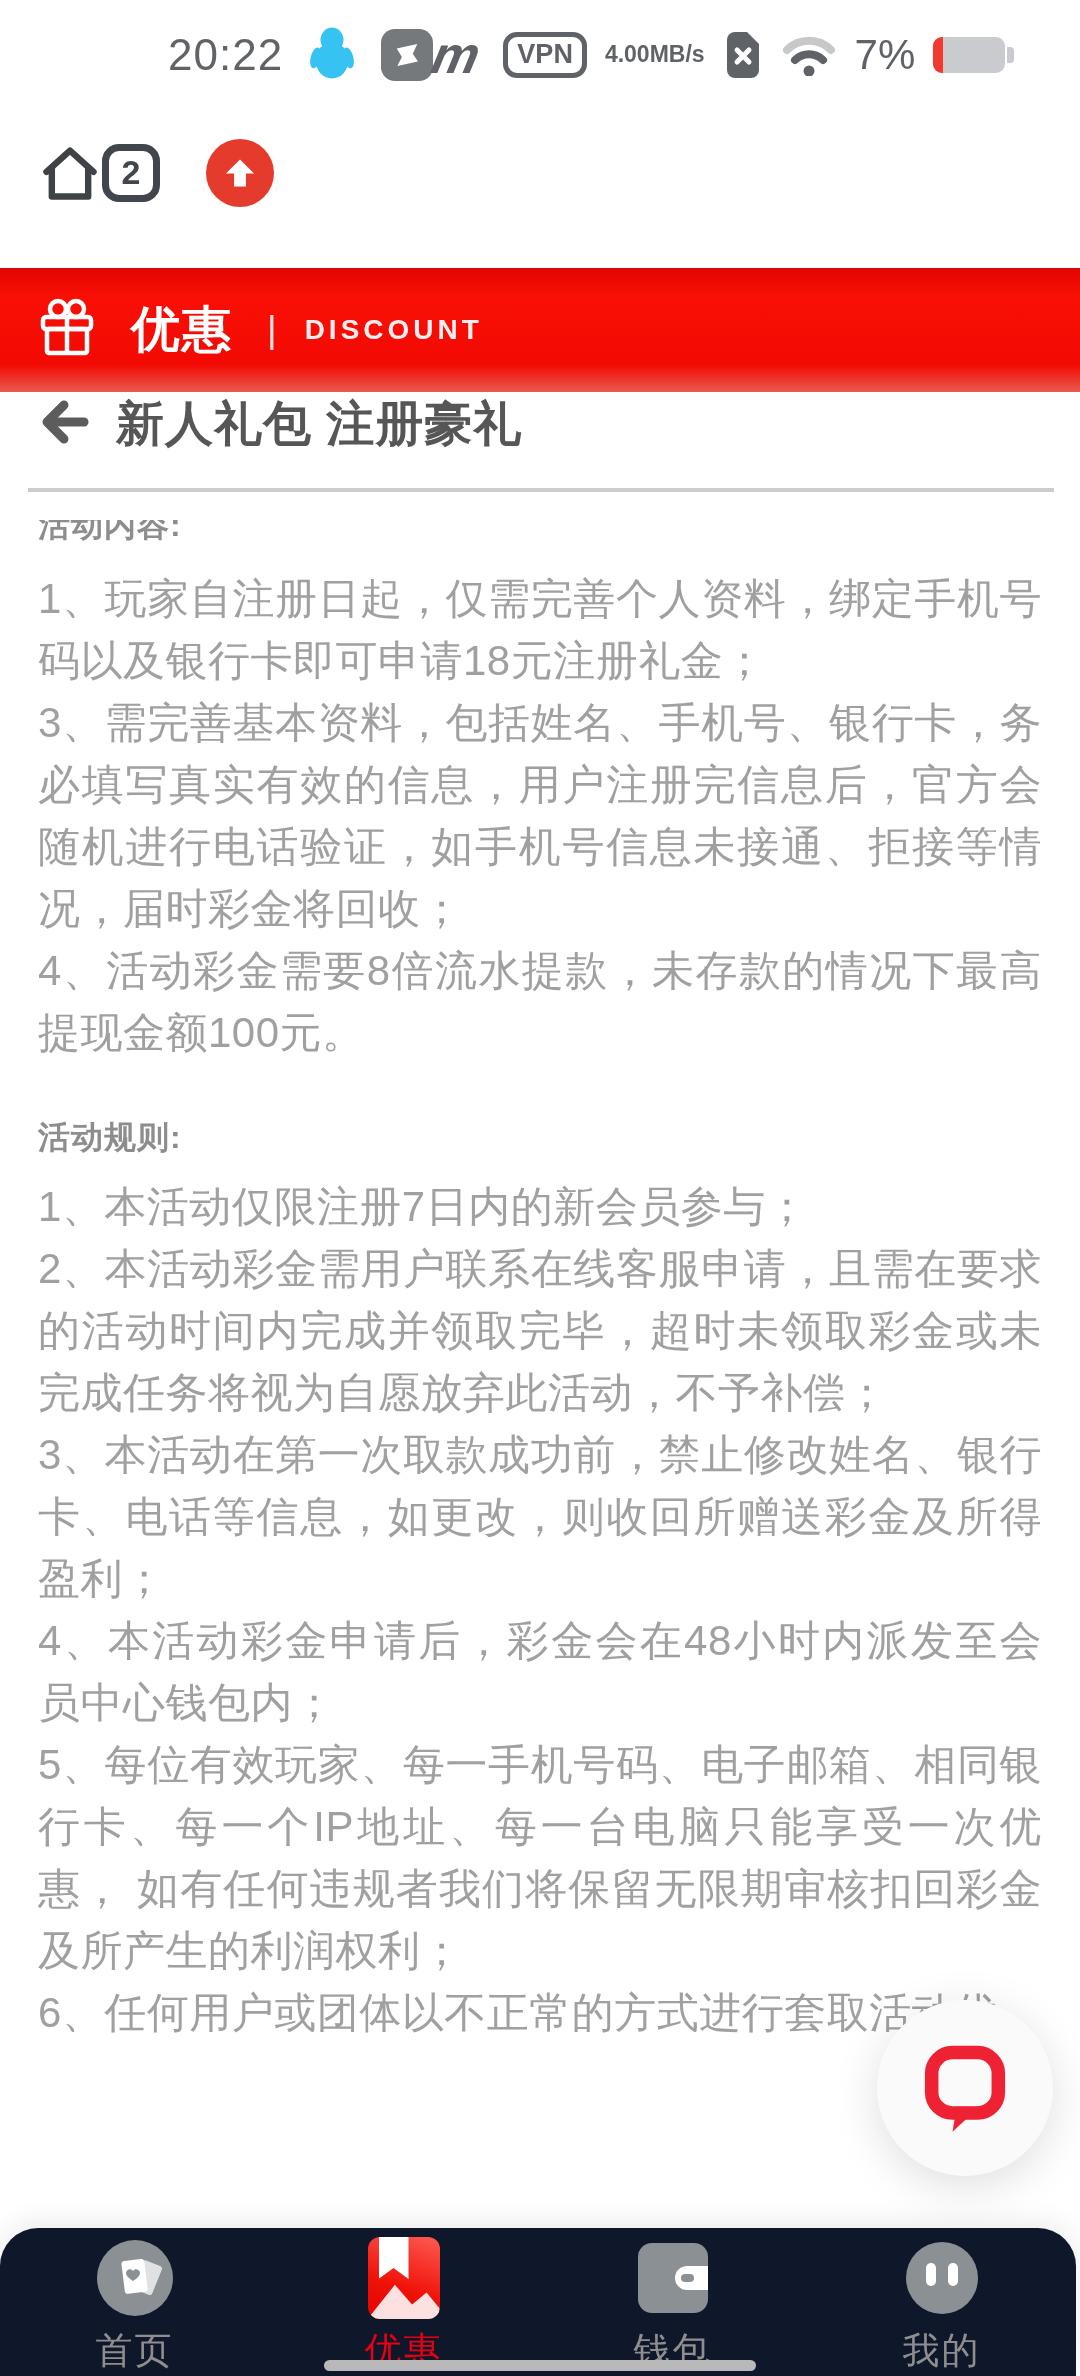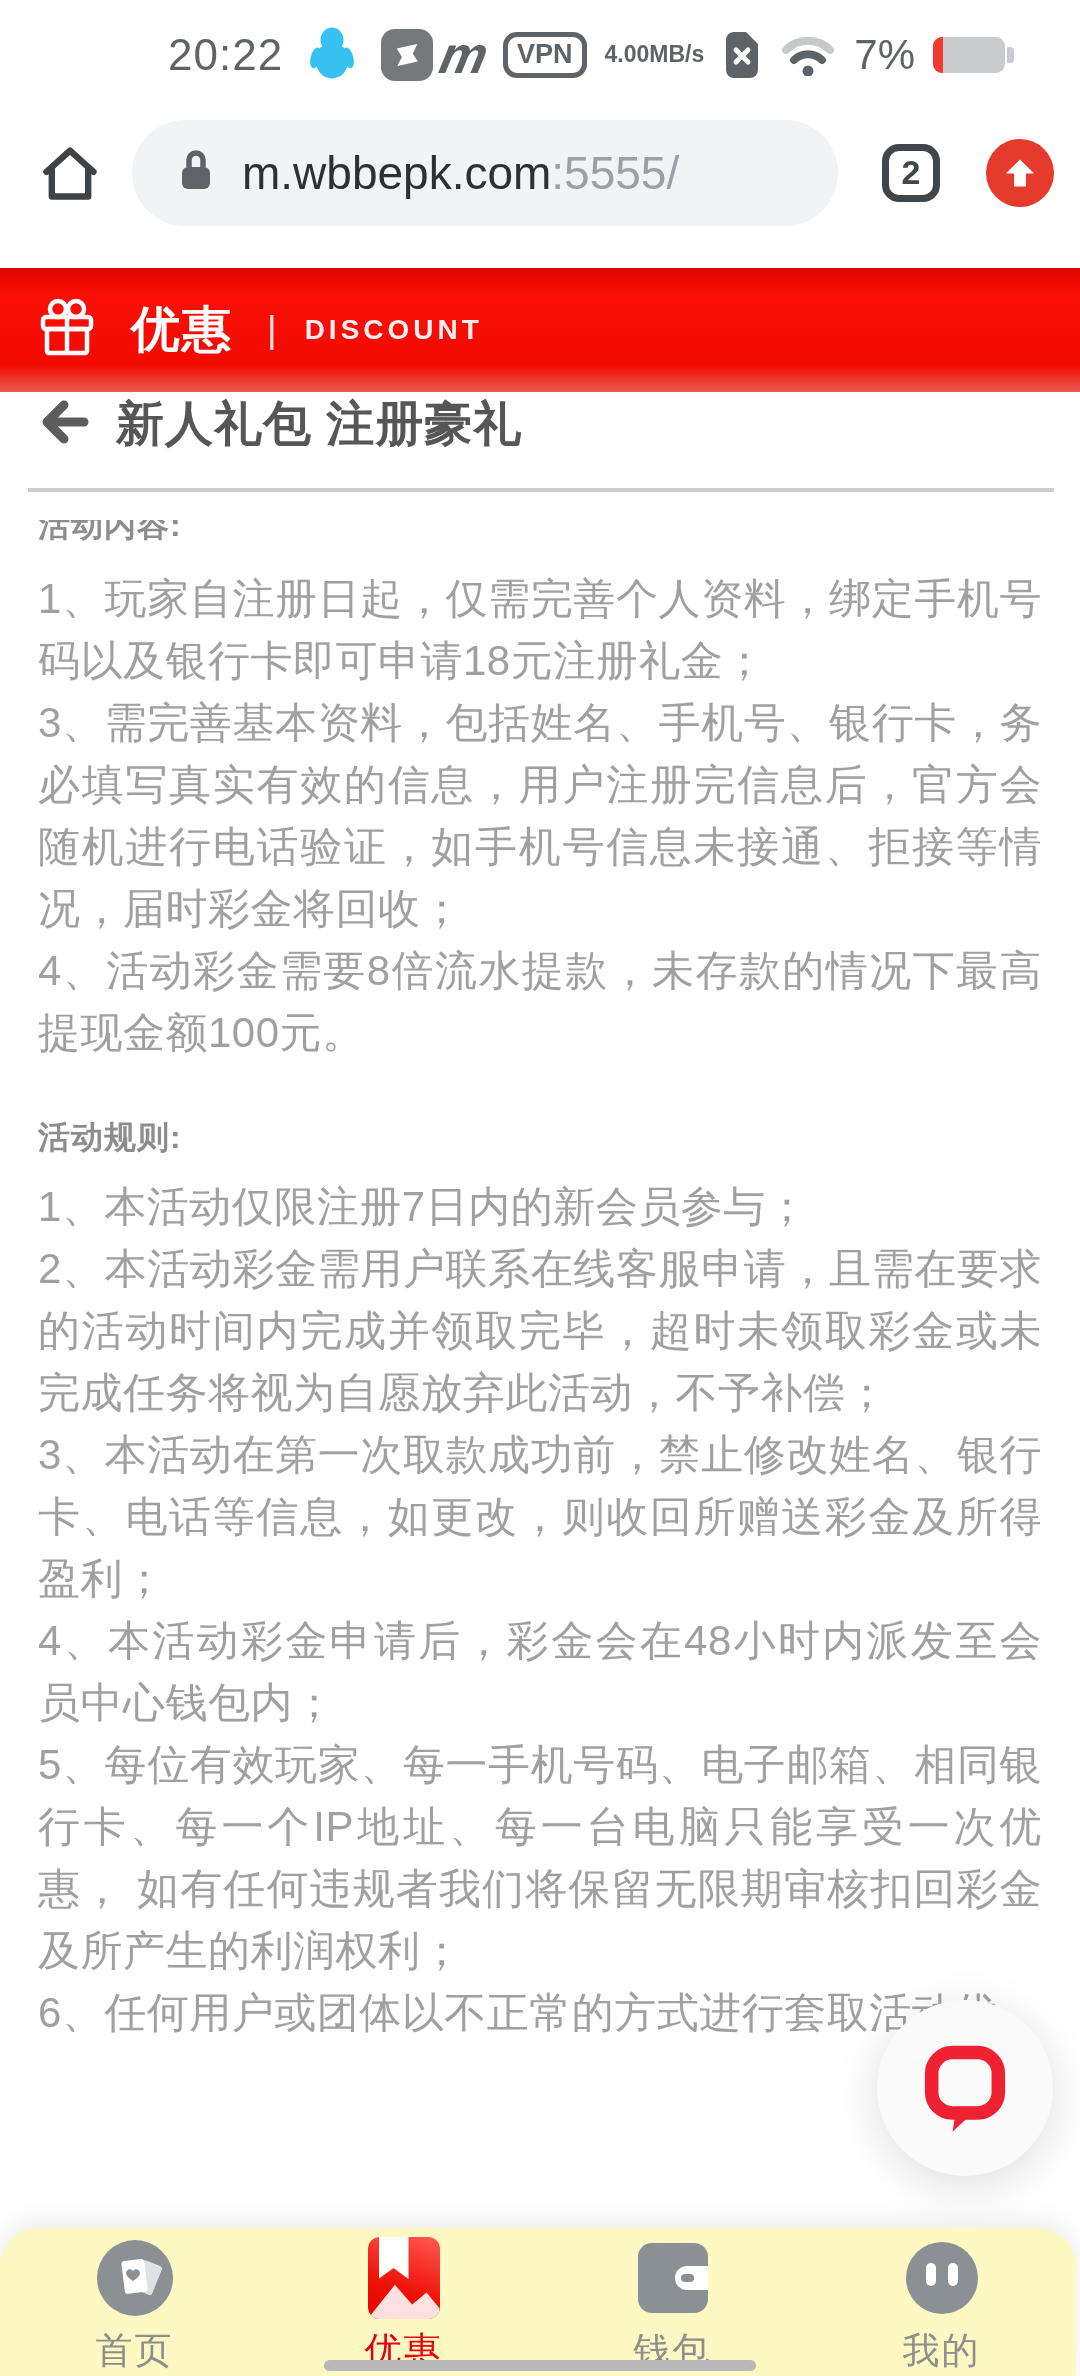--- a/index.html
+++ b/index.html
@@ -12,21 +12,21 @@
   
   .statusbar{
     height:100px;display:flex;align-items:center;justify-content:space-between;
     padding:10px 66px 0 168px;box-sizing:border-box;color:#5f6368;
   }
   .sb-left{display:flex;align-items:center;gap:26px;}
   .sb-right{display:flex;align-items:center;gap:18px;}
   .sb-time{font-size:44px;font-weight:500;letter-spacing:1px;color:#606468;}
   .app-badge{width:52px;height:52px;border-radius:14px;background:#75797c;display:flex;align-items:center;justify-content:center;}
   .m-logo{font-size:52px;font-weight:800;font-style:italic;transform:skewX(-12deg);letter-spacing:-2px;line-height:1;color:#5f6368;}
-  .vpn-badge{border:5px solid #5f6368;border-radius:14px;font-size:27px;font-weight:700;padding:3px 9px;color:#5f6368;line-height:1.1;}
+  .vpn-badge{border:5px solid #5f6368;border-radius:14px;font-size:27px;font-weight:700;padding:3px 9px;color:#5f6368;line-height:1.1;margin-left:8px;}
   .speed{display:flex;flex-direction:row;align-items:flex-start;line-height:1.02;font-size:23px;font-weight:600;color:#5f6368;}
   .pct{font-size:42px;color:#5f6368;}
   .battery{display:flex;align-items:center;}
   .battery .body{width:72px;height:36px;border-radius:9px;background:#c9cbce;overflow:hidden;display:flex;}
   .battery .charge{width:10px;height:100%;background:#f4392f;}
   .battery .nub{width:7px;height:16px;background:#c9cbce;border-radius:0 4px 4px 0;margin-left:2px;}
   
   .toolbar{height:145px;display:flex;align-items:center;padding:0 26px 0 38px;box-sizing:border-box;background:#fff;}
   .home-btn{width:64px;height:64px;flex:none;display:flex;align-items:center;justify-content:center;}
   .omnibox{
@@ -64,21 +64,21 @@
   .sec2-heading{margin-top:52px;}
   .rules{margin-top:16px;}
   
   .chat-fab{
     position:absolute;left:877px;top:2000px;width:176px;height:176px;border-radius:50%;
     background:#fafafa;box-shadow:0 10px 46px rgba(0,0,0,.13);
     display:flex;align-items:center;justify-content:center;z-index:5;
   }
   
   .bottomnav{
-    position:absolute;left:0;right:4px;bottom:0;height:148px;background:#fef9c3;
+    position:absolute;left:0;right:4px;bottom:0;height:148px;background:#0f172a;
     border-radius:38px 38px 0 0;box-shadow:0 -8px 26px rgba(0,0,0,.07);
     display:flex;z-index:10;padding-top:10px;box-sizing:border-box;align-items:flex-end;
   }
   .nav-item{flex:1;display:flex;flex-direction:column;align-items:center;gap:8px;}
   .nav-icon{height:80px;display:flex;align-items:center;justify-content:center;}
   .nav-label{font-size:37px;color:#8e8e8e;letter-spacing:2px;}
   .nav-item.active .nav-label{color:#e60013;}
   
   .disc-tile{width:72px;height:82px;border-radius:12px;background:linear-gradient(200deg,#ff5a52 0%,#ef1208 60%,#e30300 100%);position:relative;overflow:hidden;}
   .disc-tile .ribbon{position:absolute;left:11px;top:0;width:30px;height:42px;background:#ffffff;
@@ -146,29 +146,20 @@
     </span>
   </div>
 </div>
 
 <div class="toolbar">
   <div class="home-btn">
     <svg width="62" height="60" viewBox="0 0 58 56" fill="none" stroke="#3f4347" stroke-width="6" stroke-linejoin="round" stroke-linecap="round">
       <path d="M7 27 L29 7 L51 27"></path>
       <path d="M12 23 V50 H46 V23"></path>
     </svg>
-  </div>
-  <div class="omnibox">
-    <span>
-      <svg width="32" height="44" viewBox="0 0 32 44">
-        <rect x="2" y="18" width="28" height="22" rx="6" fill="#5f6368"></rect>
-        <path d="M9 18 V11 a7 7 0 0 1 14 0 V18" stroke="#5f6368" stroke-width="5.5" fill="none"></path>
-      </svg>
-    </span>
-    <span class="url"><span class="host">m.wbbepk.com</span><span class="port">:5555/</span></span>
   </div>
   <div class="tab-btn">
     <span class="tab-count">2</span>
   </div>
   <div class="up-btn">
     <svg width="40" height="42" viewBox="0 0 68 66">
       <path d="M34 10 L58 34 H44 V56 H24 V34 H10 Z" fill="#ffffff"></path>
     </svg>
   </div>
 </div>

